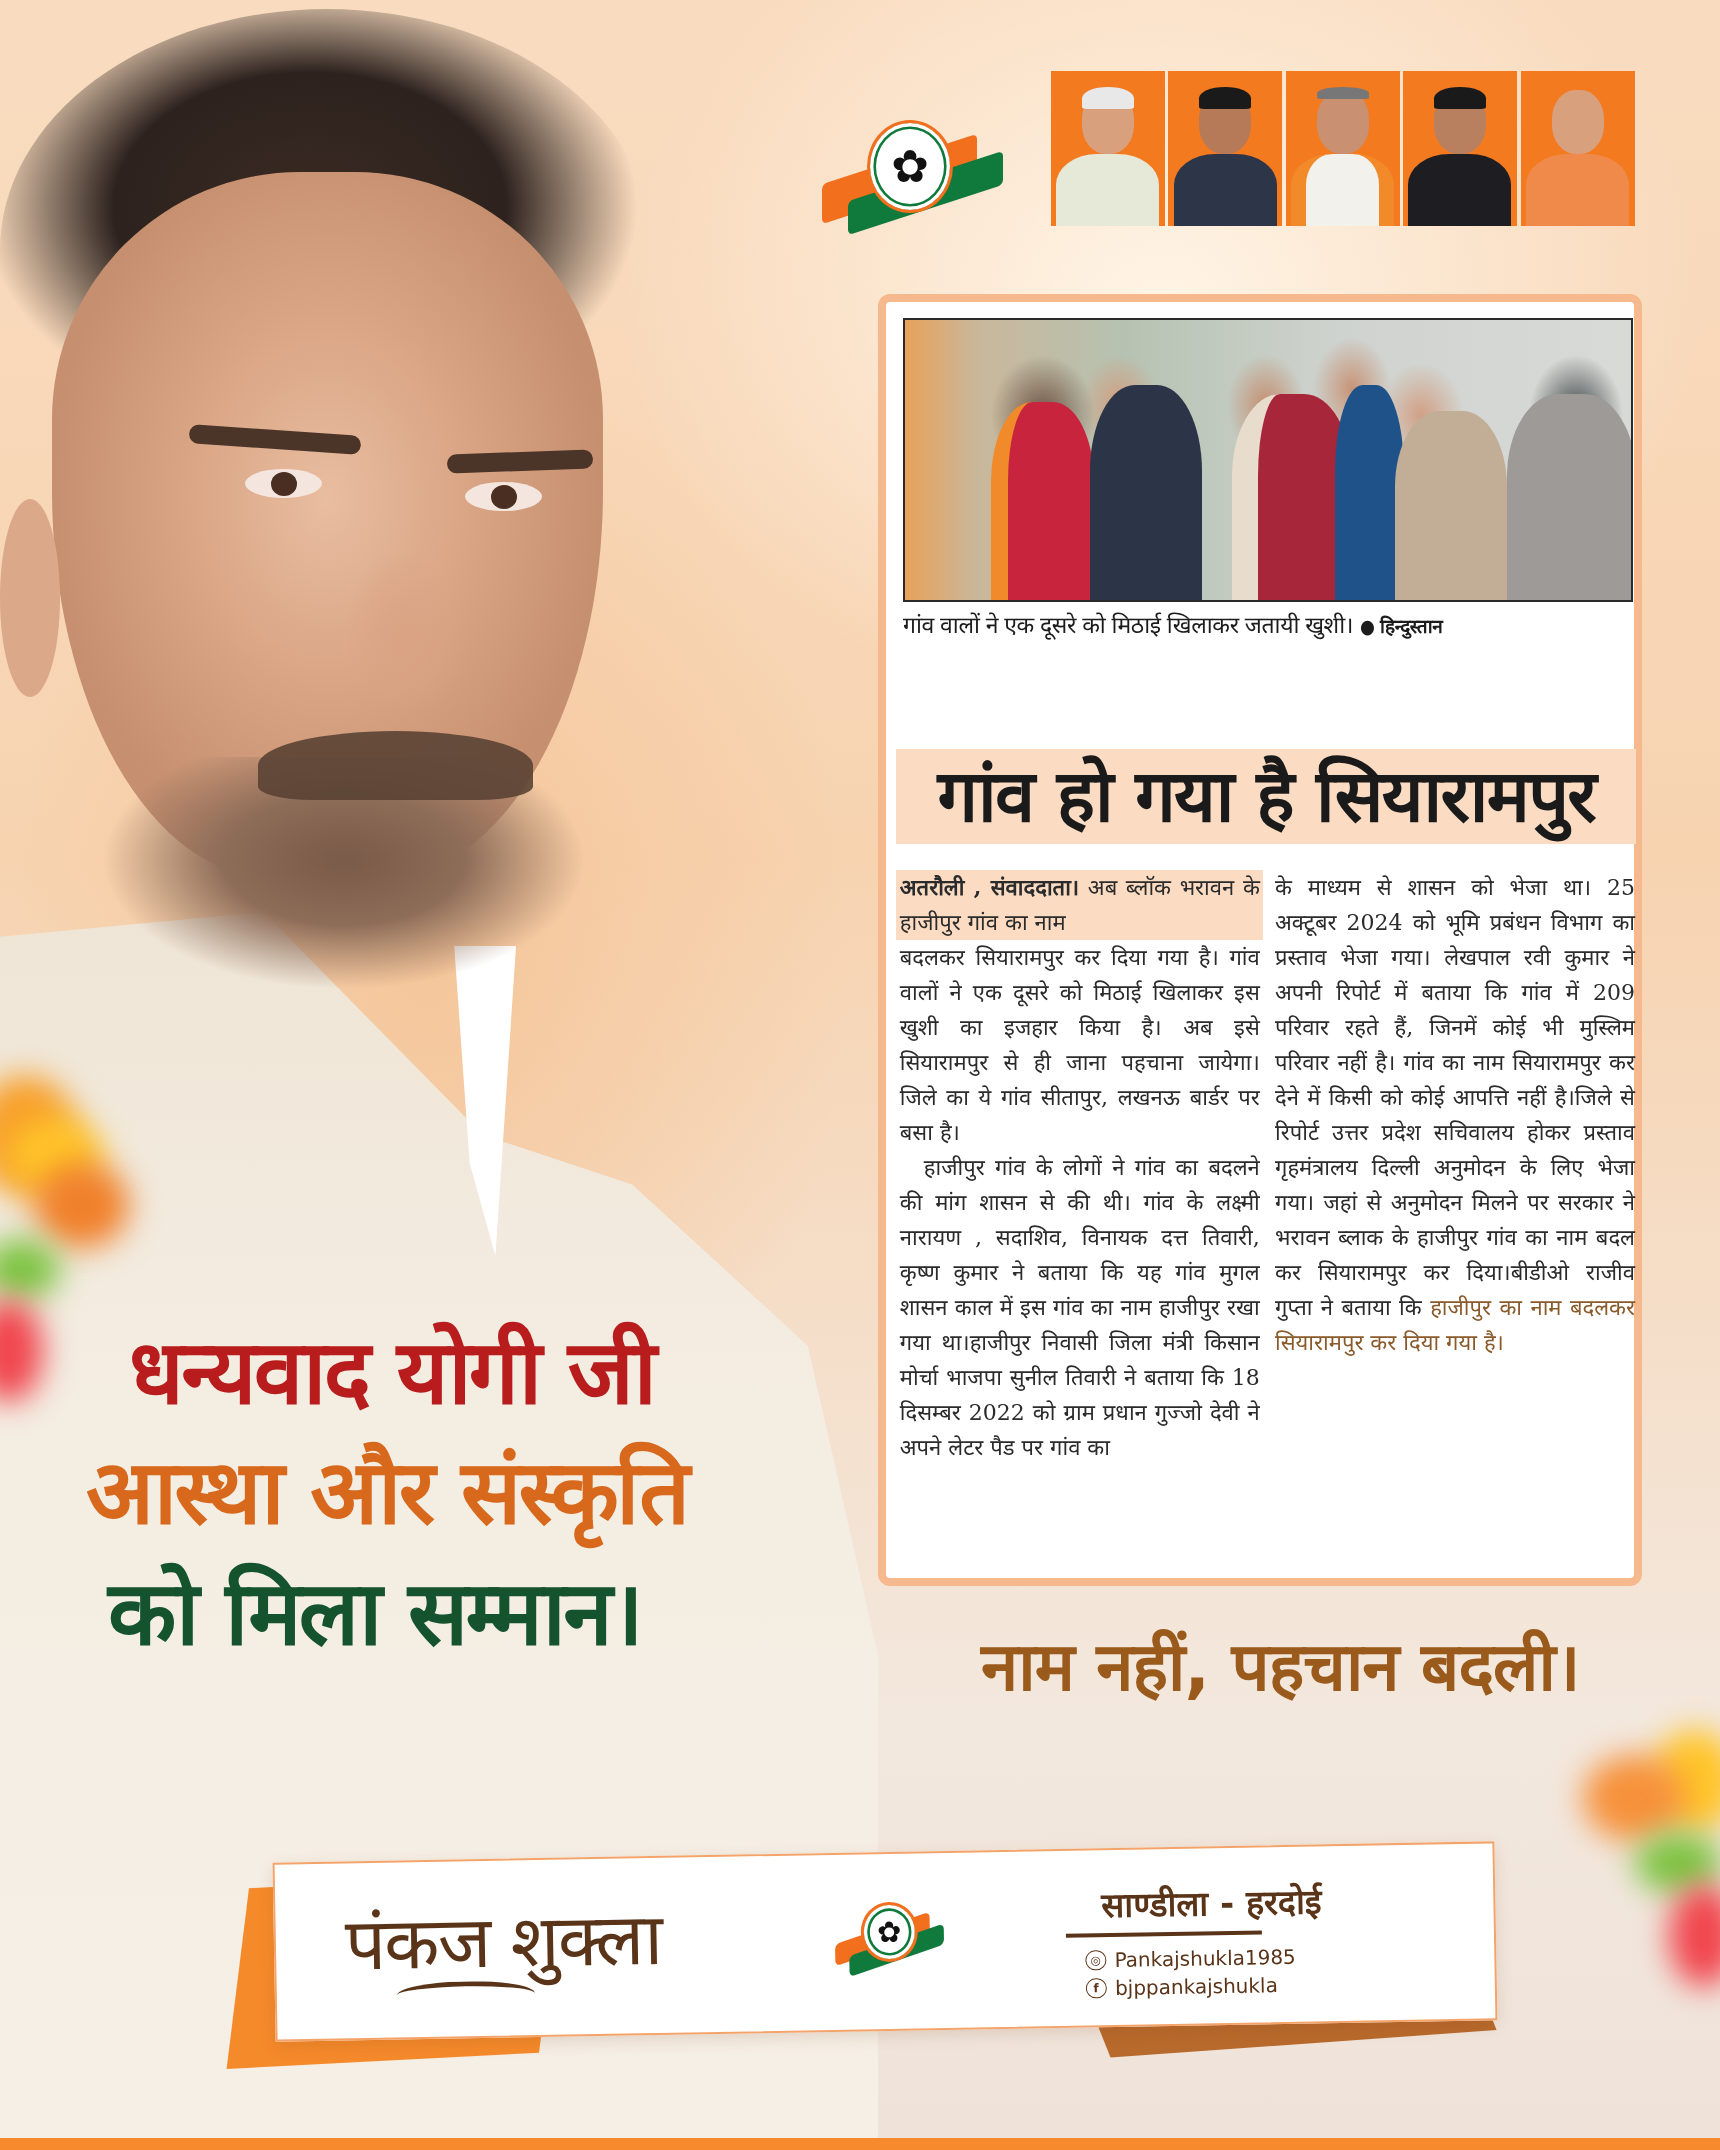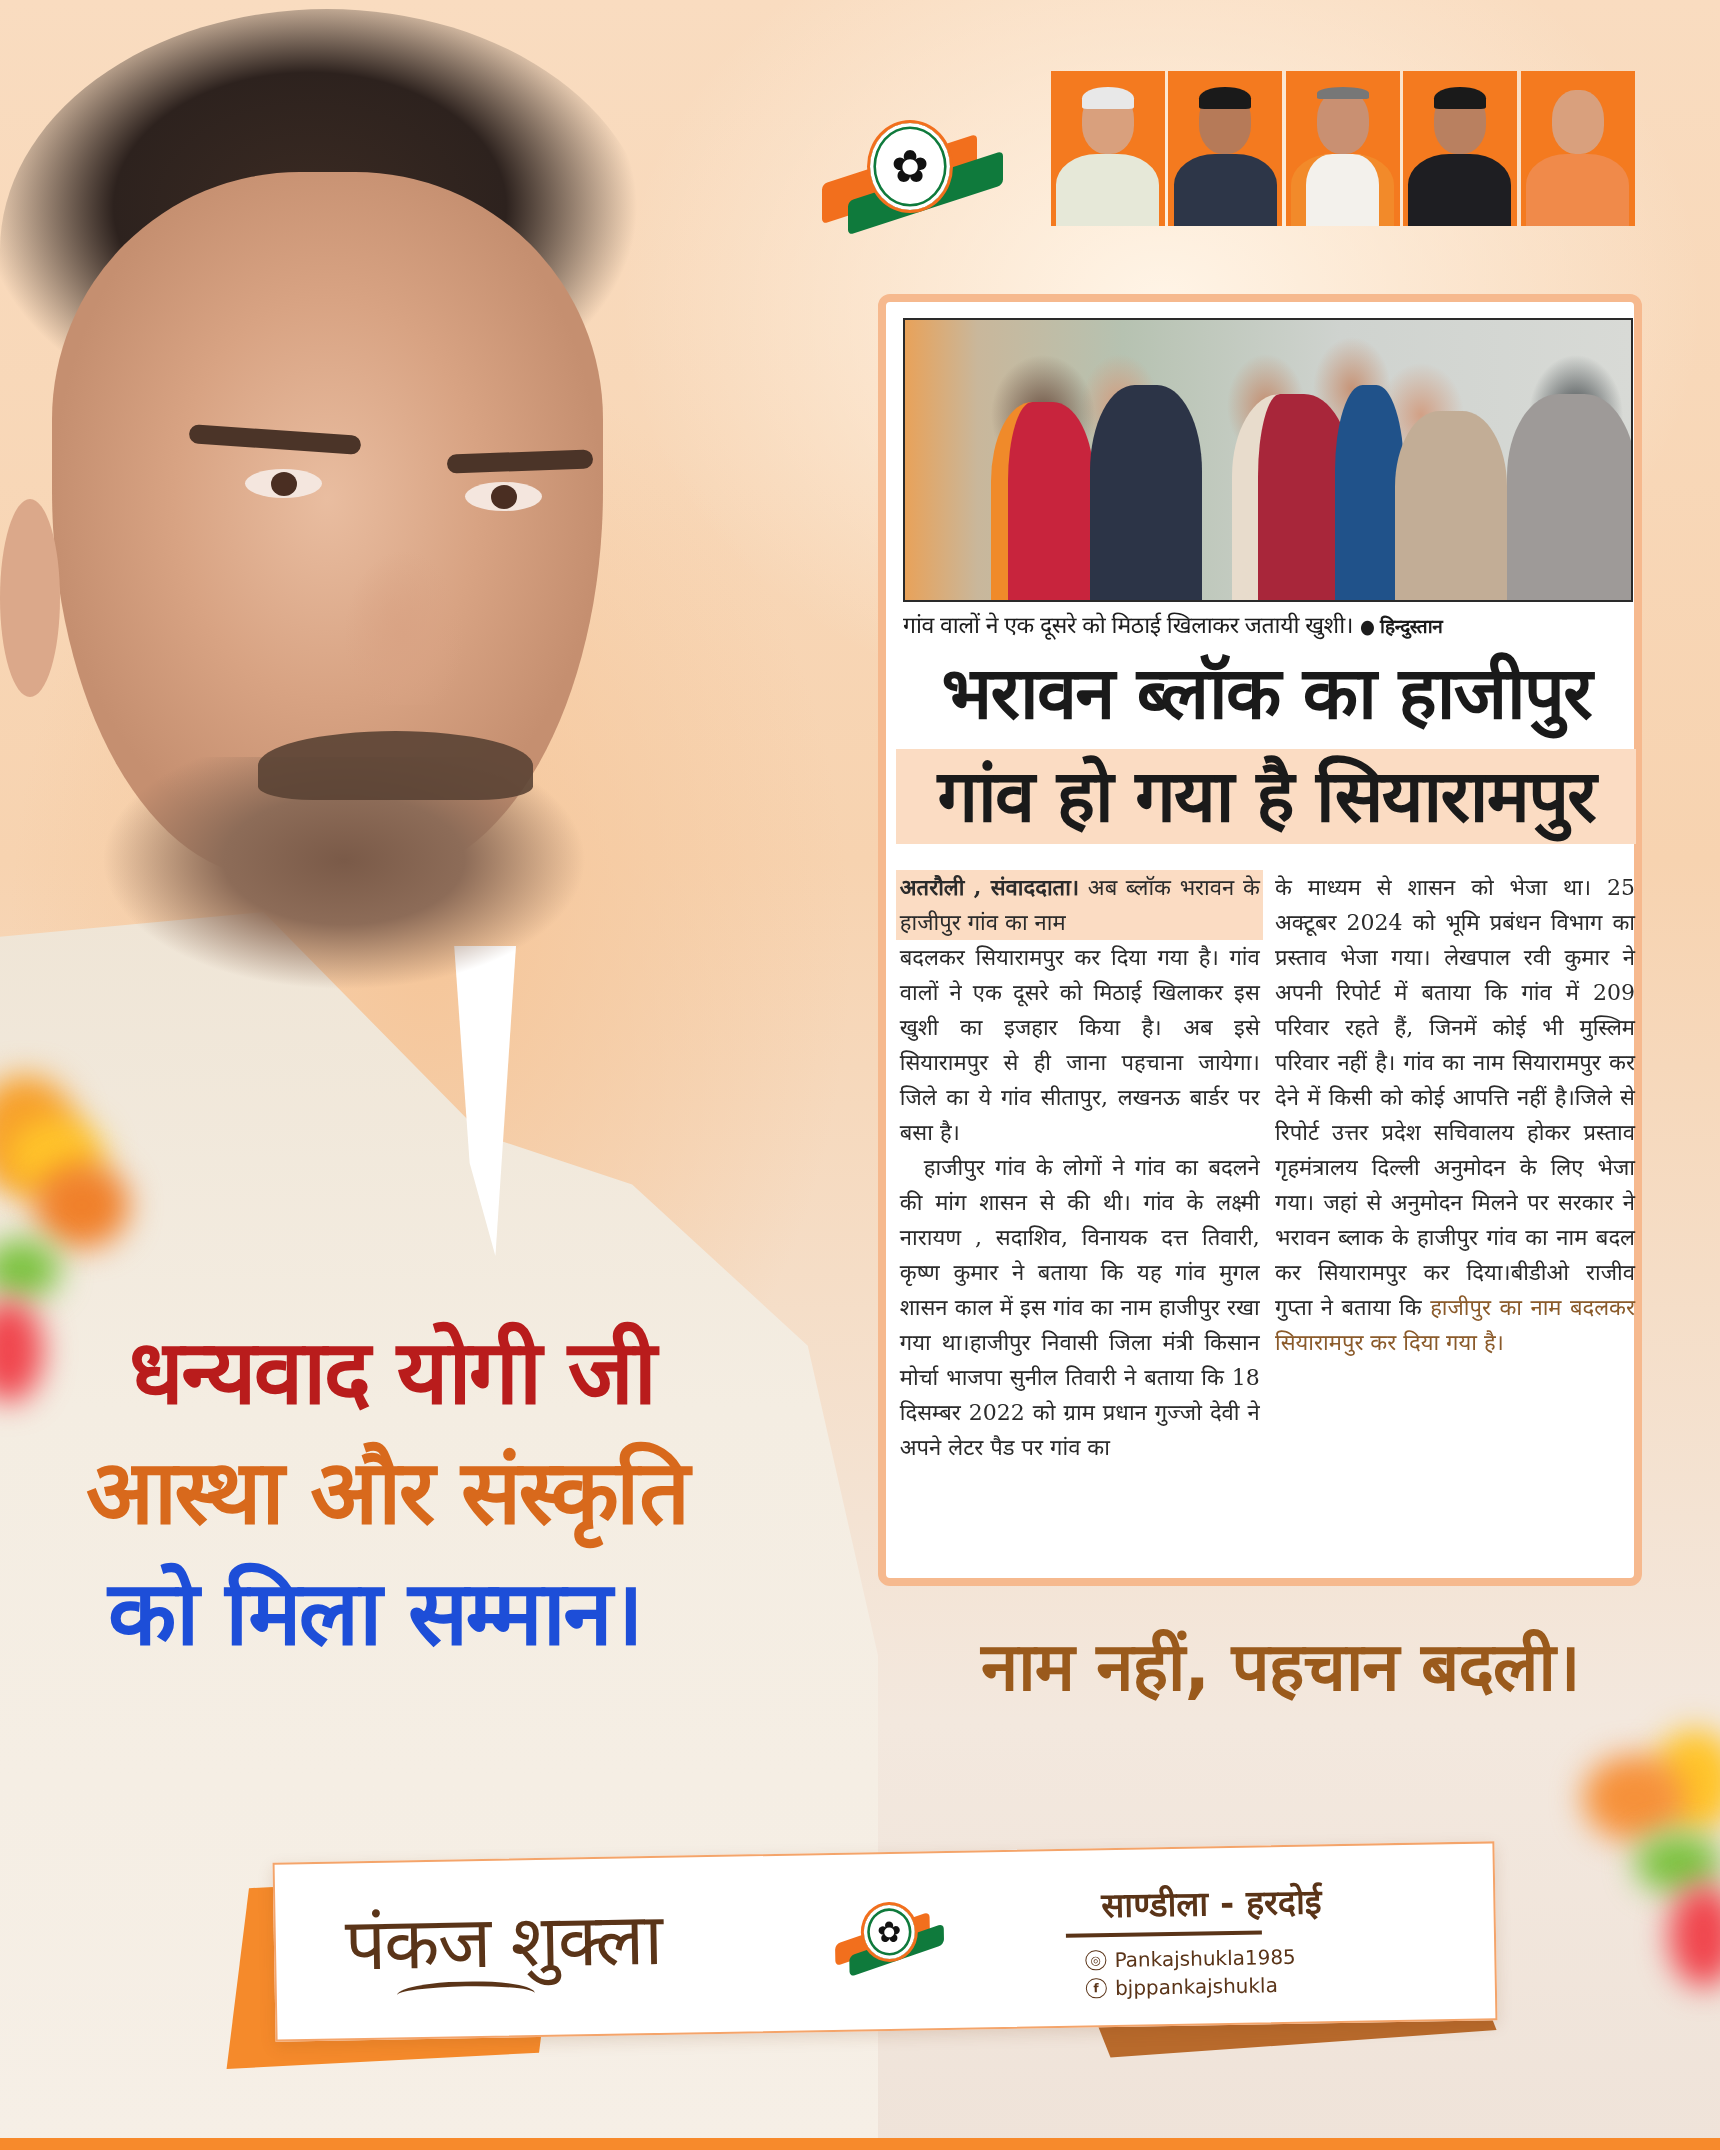--- a/index.html
+++ b/index.html
@@ -124,21 +124,21 @@
   .news-body p.indent { text-indent: 24px; }
   .news-body .tail { color: #8a5a2a; }
 
   
   .slogan {
     position: absolute; font-weight: bold; letter-spacing: -2.6px;
     font-family: "DejaVu Sans", sans-serif;
   }
   .slogan.s1 { left: 129px; top: 1308px; font-size: 89px; color: #b91c1c; }
   .slogan.s2 { left: 86px; top: 1428px; font-size: 89px; color: #d8691c; }
-  .slogan.s3 { left: 108px; top: 1549px; font-size: 89px; color: #1d4ed8; }
+  .slogan.s3 { left: 108px; top: 1549px; font-size: 89px; color: #14532d; }
   .tagline {
     position: absolute; left: 981px; top: 1618px; font-size: 67px; font-weight: bold;
     color: #9a5a1c; letter-spacing: -0.9px;
   }
 
   
   .banner-back-left {
     position: absolute; left: 239px; top: 1880px; width: 310px; height: 181px;
     background: #f58a2b; transform: skewX(-10deg) rotate(-3deg);
   }
@@ -242,21 +242,20 @@
     <div class="person" style="left:86px;width:103px;height:198px;background:#c8243d;border-left:17px solid #f08a2a;"></div>
     <div class="person" style="left:185px;width:112px;height:215px;background:#2c3447;"></div>
     <div class="person" style="left:327px;width:120px;height:206px;background:#a8263a;border-left:26px solid #e8dccc;"></div>
     <div class="person" style="left:430px;width:69px;height:215px;background:#20528a;"></div>
     <div class="person" style="left:490px;width:112px;height:189px;background:#c2ad96;"></div>
     <div class="person" style="left:602px;width:129px;height:206px;background:#9e9a98;"></div>
   </div>
   <div class="news-caption">
     <span>गांव वालों ने एक दूसरे को मिठाई खिलाकर जतायी खुशी।</span><span class="src">● हिन्दुस्तान</span>
   </div>
-  <div class="news-headline h1">भरावन ब्लॉक का हाजीपुर</div>
   <div class="news-headline h2">गांव हो गया है सियारामपुर</div>
 
   <div class="news-body c1">
     <span class="hl"><span class="lead">अतरौली , संवाददाता।</span> <span>अब ब्लॉक भरावन के हाजीपुर गांव का नाम</span></span>
     <p>बदलकर सियारामपुर कर दिया गया है। गांव वालों ने एक दूसरे को मिठाई खिलाकर इस खुशी का इजहार किया है। अब इसे सियारामपुर से ही जाना पहचाना जायेगा। जिले का ये गांव सीतापुर, लखनऊ बार्डर पर बसा है।</p>
     <p class="indent">हाजीपुर गांव के लोगों ने गांव का बदलने की मांग शासन से की थी। गांव के लक्ष्मी नारायण , सदाशिव, विनायक दत्त तिवारी, कृष्ण कुमार ने बताया कि यह गांव मुगल शासन काल में इस गांव का नाम हाजीपुर रखा गया था।हाजीपुर निवासी जिला मंत्री किसान मोर्चा भाजपा सुनील तिवारी ने बताया कि 18 दिसम्बर 2022 को ग्राम प्रधान गुज्जो देवी ने अपने लेटर पैड पर गांव का</p>
   </div>
   <div class="news-body c2">
     <p><span>के माध्यम से शासन को भेजा था। 25 अक्टूबर 2024 को भूमि प्रबंधन विभाग का प्रस्ताव भेजा गया। लेखपाल रवी कुमार ने अपनी रिपोर्ट में बताया कि गांव में 209 परिवार रहते हैं, जिनमें कोई भी मुस्लिम परिवार नहीं है। गांव का नाम सियारामपुर कर देने में किसी को कोई आपत्ति नहीं है।जिले से रिपोर्ट उत्तर प्रदेश सचिवालय होकर प्रस्ताव गृहमंत्रालय दिल्ली अनुमोदन के लिए भेजा गया। जहां से अनुमोदन मिलने पर सरकार ने भरावन ब्लाक के हाजीपुर गांव का नाम बदल कर सियारामपुर कर दिया।बीडीओ राजीव गुप्ता ने बताया कि</span> <span class="tail">हाजीपुर का नाम बदलकर सियारामपुर कर दिया गया है।</span></p>
   </div>

